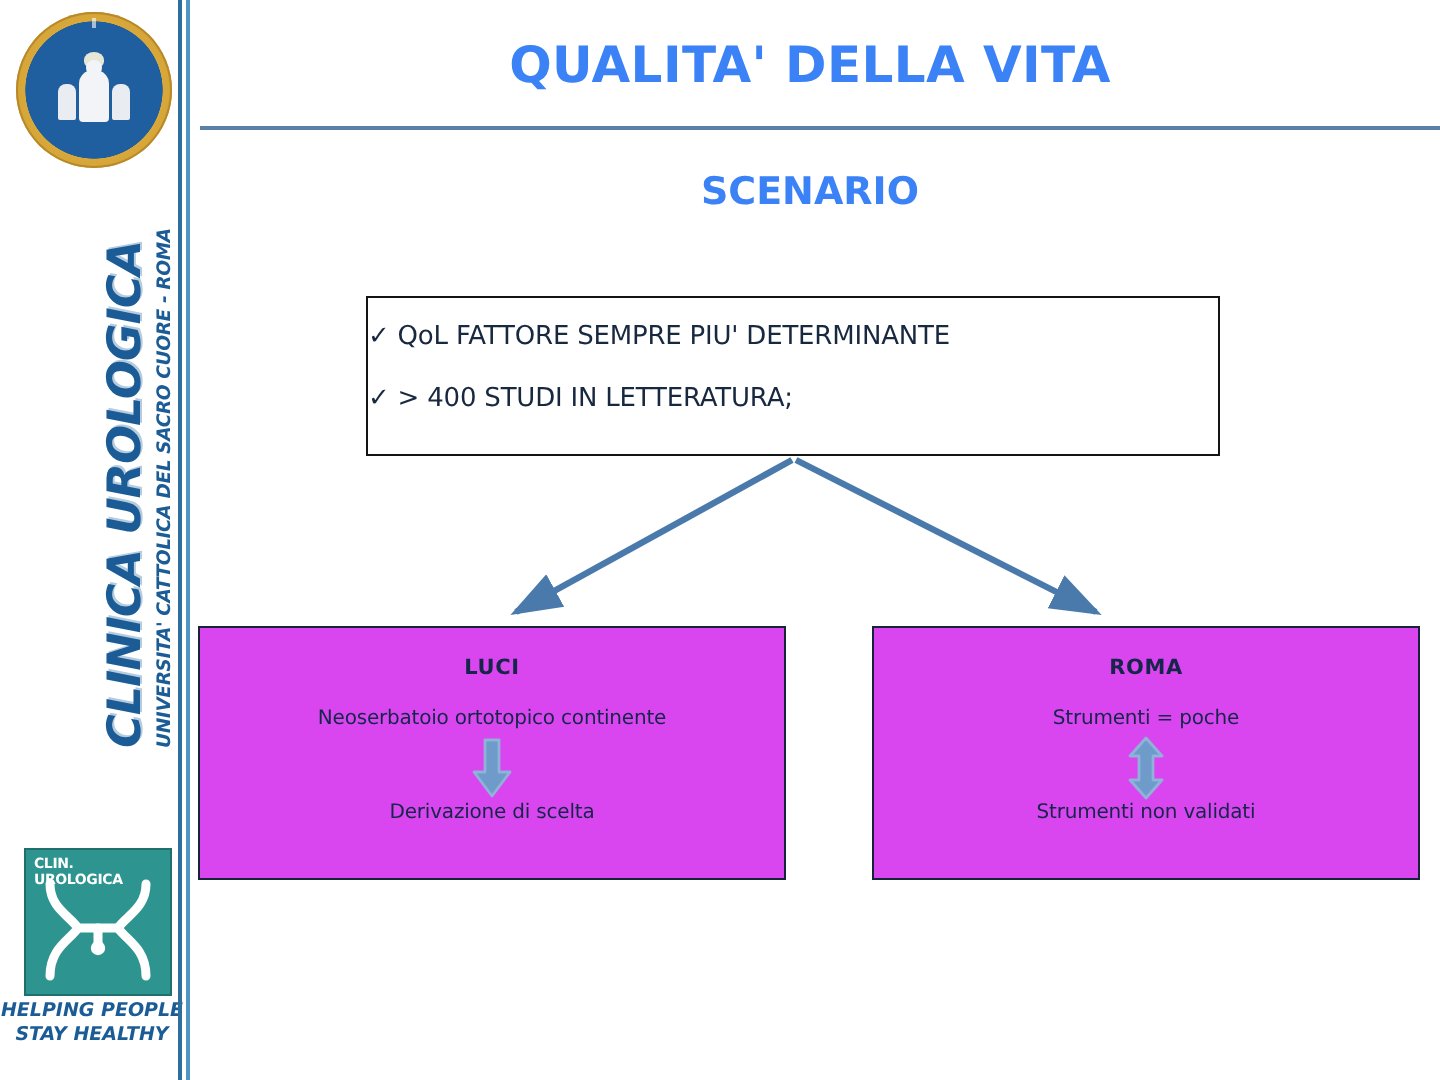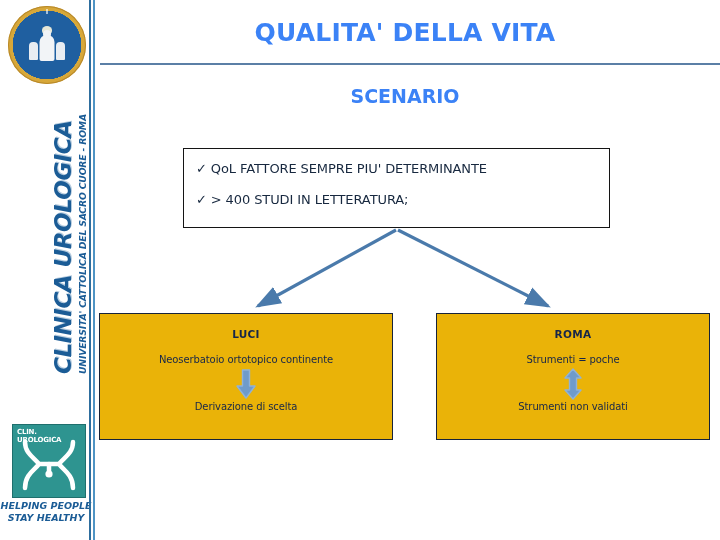--- a/index.html
+++ b/index.html
@@ -224,21 +224,21 @@
   
   #scenario-box {
     position: absolute;
     left: 183px;
     top: 148px;
     width: 427px;
     height: 80px;
     border: 1.6px solid #141414;
     background: #ffffff;
     box-sizing: border-box;
-    padding: 12px 0 0 12px;
+    padding: 12px 0 0 0;
   }
   #scenario-box .bullet {
     font-family: "DejaVu Sans", sans-serif;
     font-size: 13px;
     color: #17283f;
     margin-bottom: 16px;
     white-space: nowrap;
     letter-spacing: -0.1px;
   }
   #scenario-box .bullet .chk {
@@ -256,21 +256,21 @@
     width: 720px;
     height: 540px;
     pointer-events: none;
   }
 
   
   .cmp-box {
     position: absolute;
     top: 313px;
     height: 127px;
-    background: #eab308;
+    background: #d946ef;
     border: 1.5px solid #17233a;
     box-sizing: border-box;
     text-align: center;
   }
   #box-luci  { left: 99px;  width: 294px; }
   #box-ombre { left: 436px; width: 274px; }
 
   .cmp-box .hdr {
     margin-top: 14px;
     font-family: "DejaVu Sans", sans-serif;

